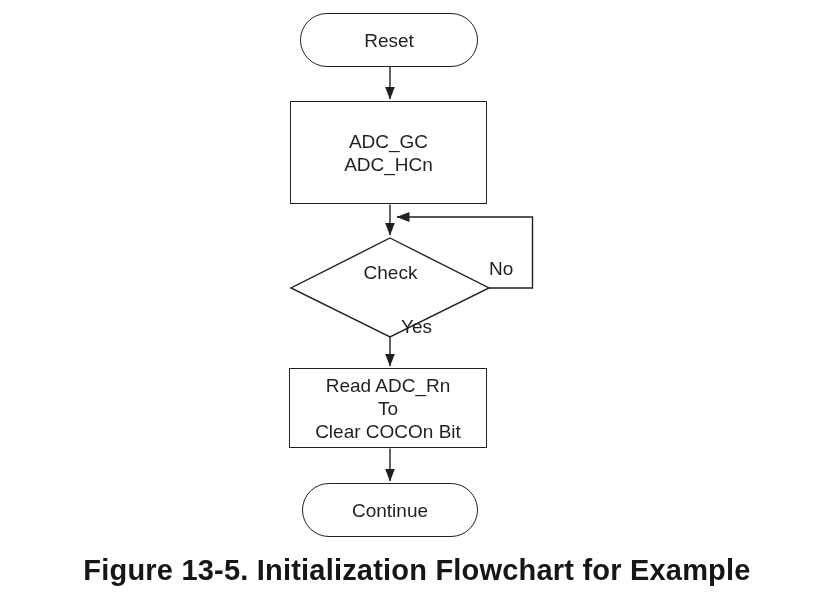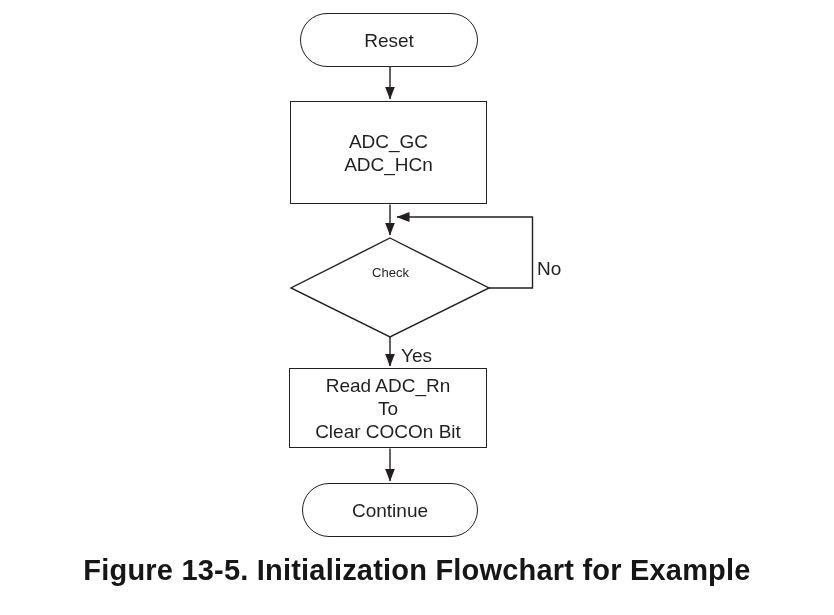--- a/index.html
+++ b/index.html
@@ -15,27 +15,27 @@
     box-sizing:border-box;
   }
   .terminator { border:1.5px solid #231f20; border-radius:27px; }
   .process    { border:1.5px solid #231f20; }
   #node-reset    { left:300px; top:13px;  width:178px; height:54px; }
   #node-init     { left:290px; top:101px; width:197px; height:103px; }
   #node-read     { left:289px; top:368px; width:198px; height:80px; }
   #node-continue { left:302px; top:483px; width:176px; height:54px; }
   #decision-text {
     position:absolute; left:300px; top:261px; width:181px;
-    font-size:13px; line-height:23px; text-align:center; color:#231f20;
+    font-size:19px; line-height:23px; text-align:center; color:#231f20;
   }
   .edge-label {
     position:absolute; font-size:19px; line-height:21px; color:#231f20;
   }
-  #label-no  { left:489px; top:258px;margin-left:48px; }
-  #label-yes { left:401px; top:345px; }
+  #label-no  { left:489px; top:258px; }
+  #label-yes { left:401px; top:316px; }
   #figure-caption {
     position:absolute; left:0; top:554px; width:834px; text-align:center;
     font-size:29px; font-weight:bold; color:#161616; letter-spacing:0.2px;
   }
 </style>
 </head>
 <body>
 
 <div id="stage">
 

